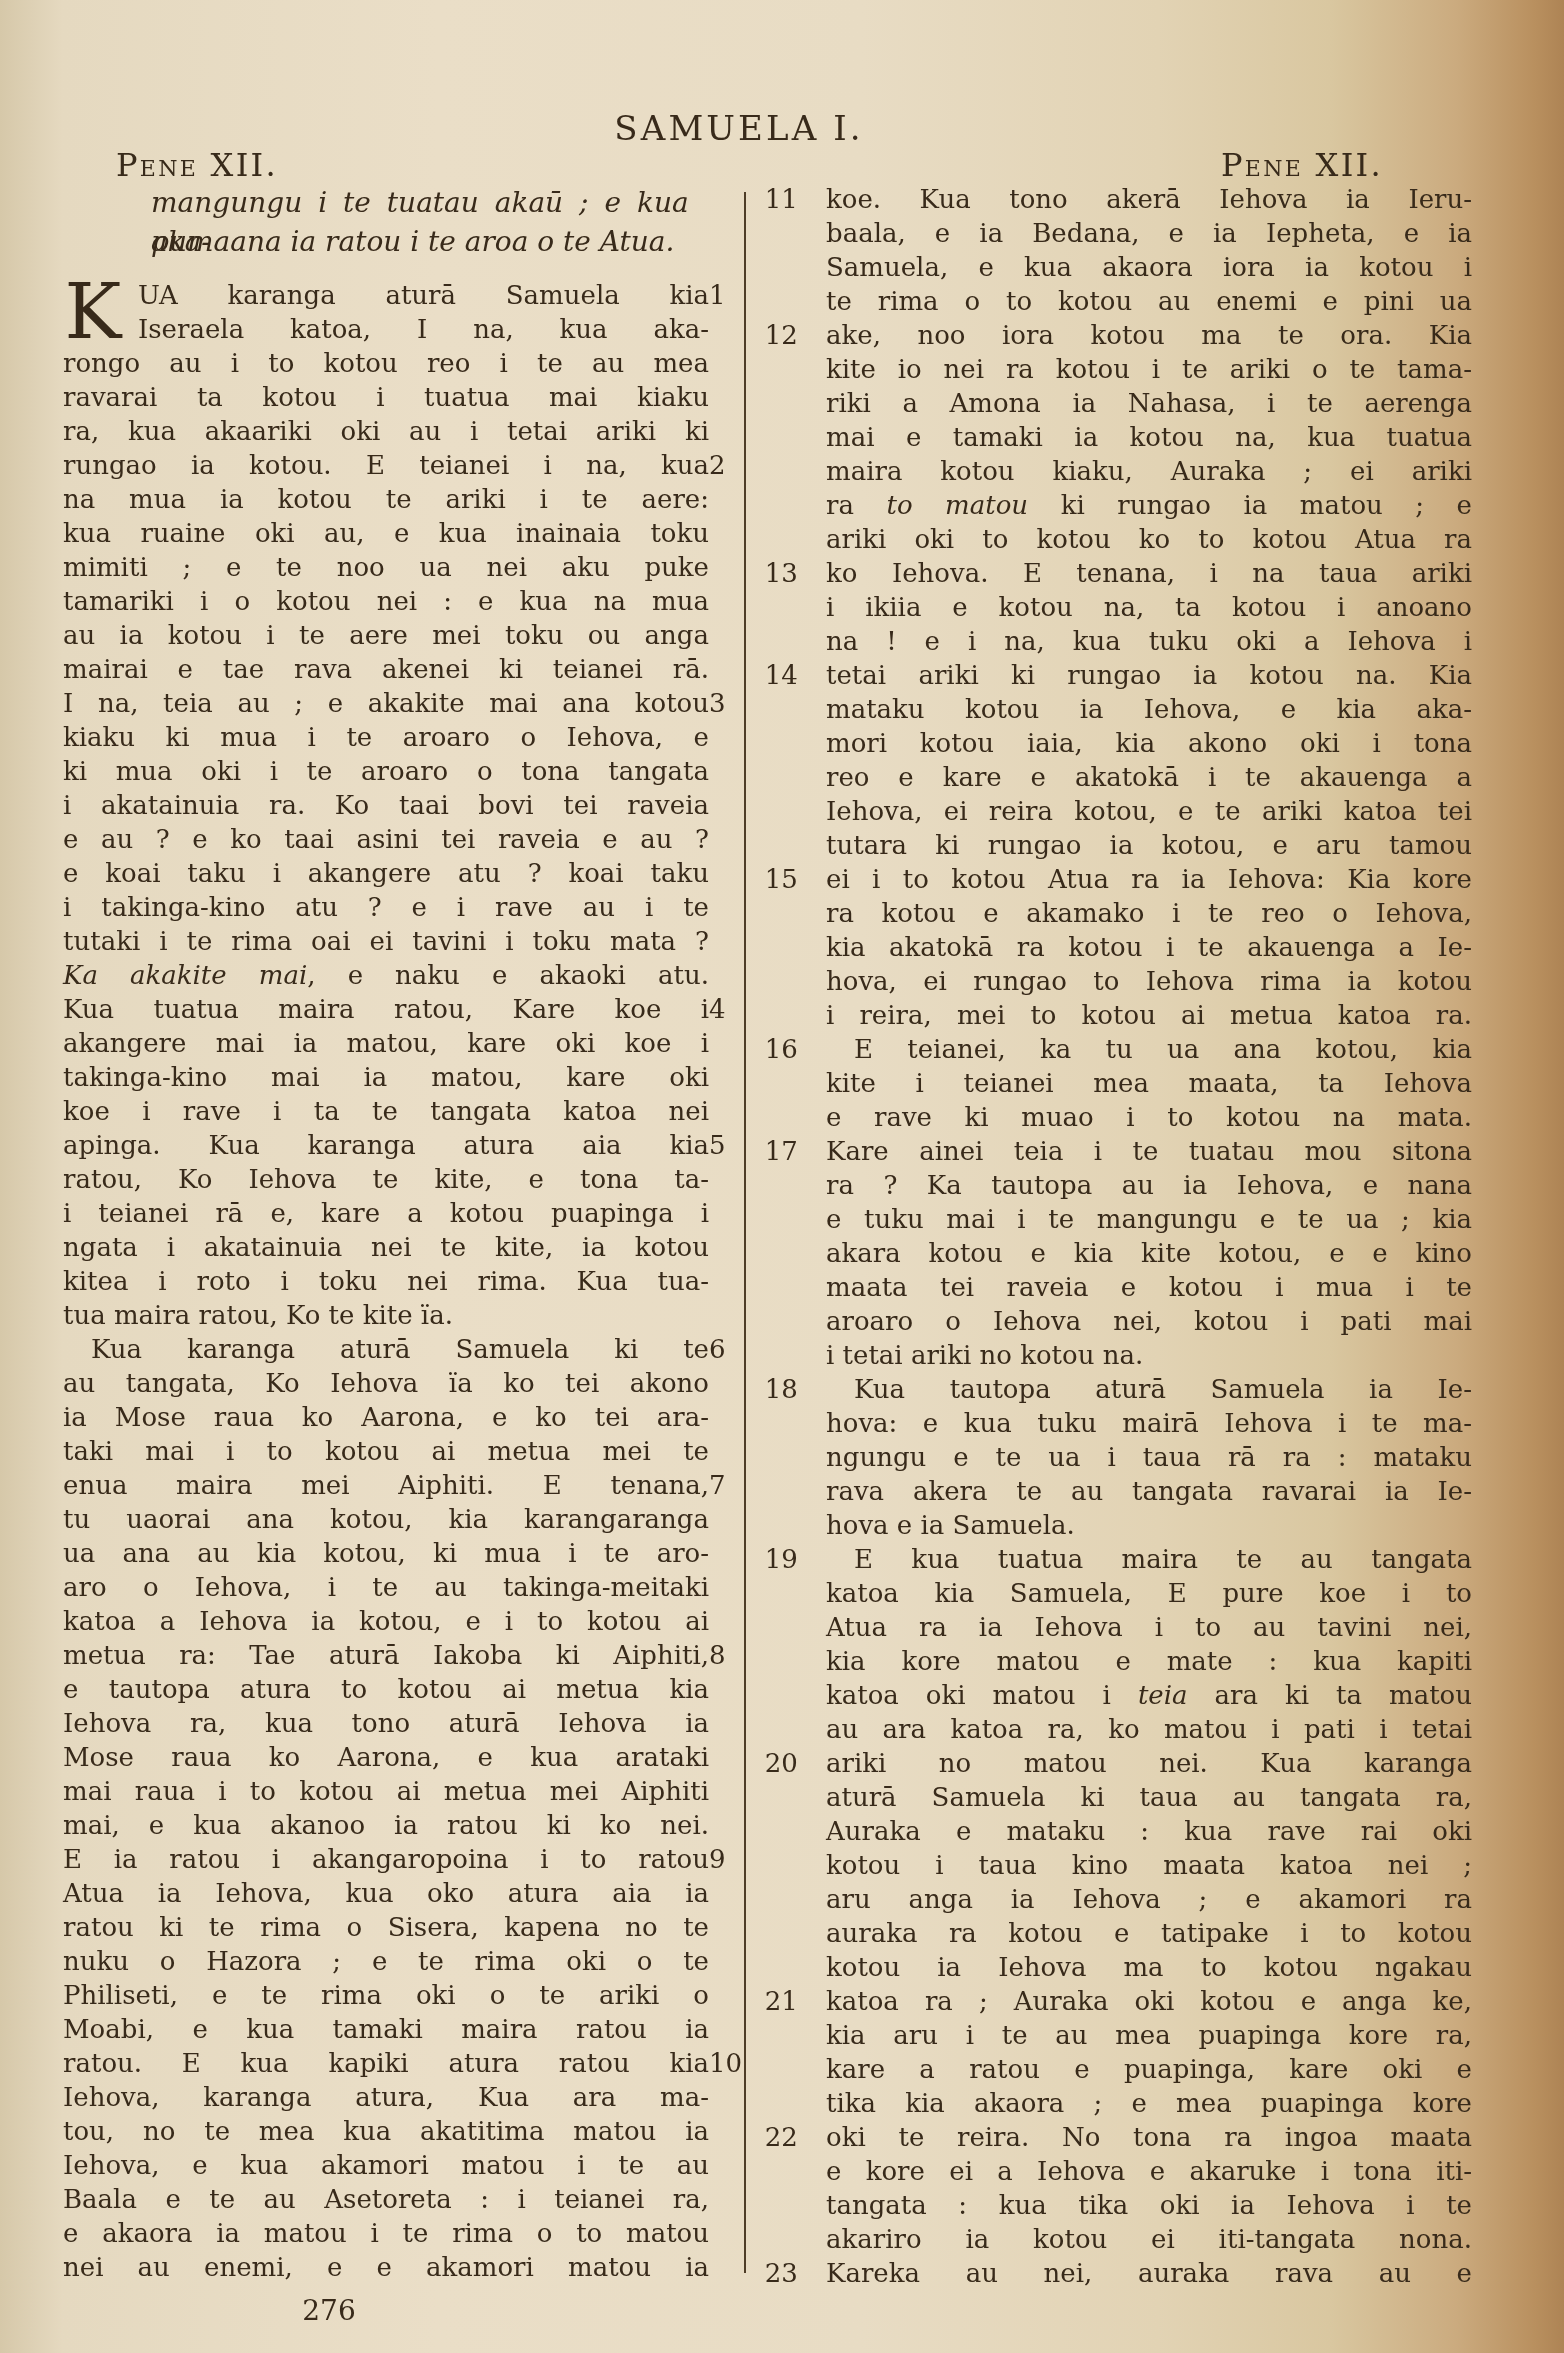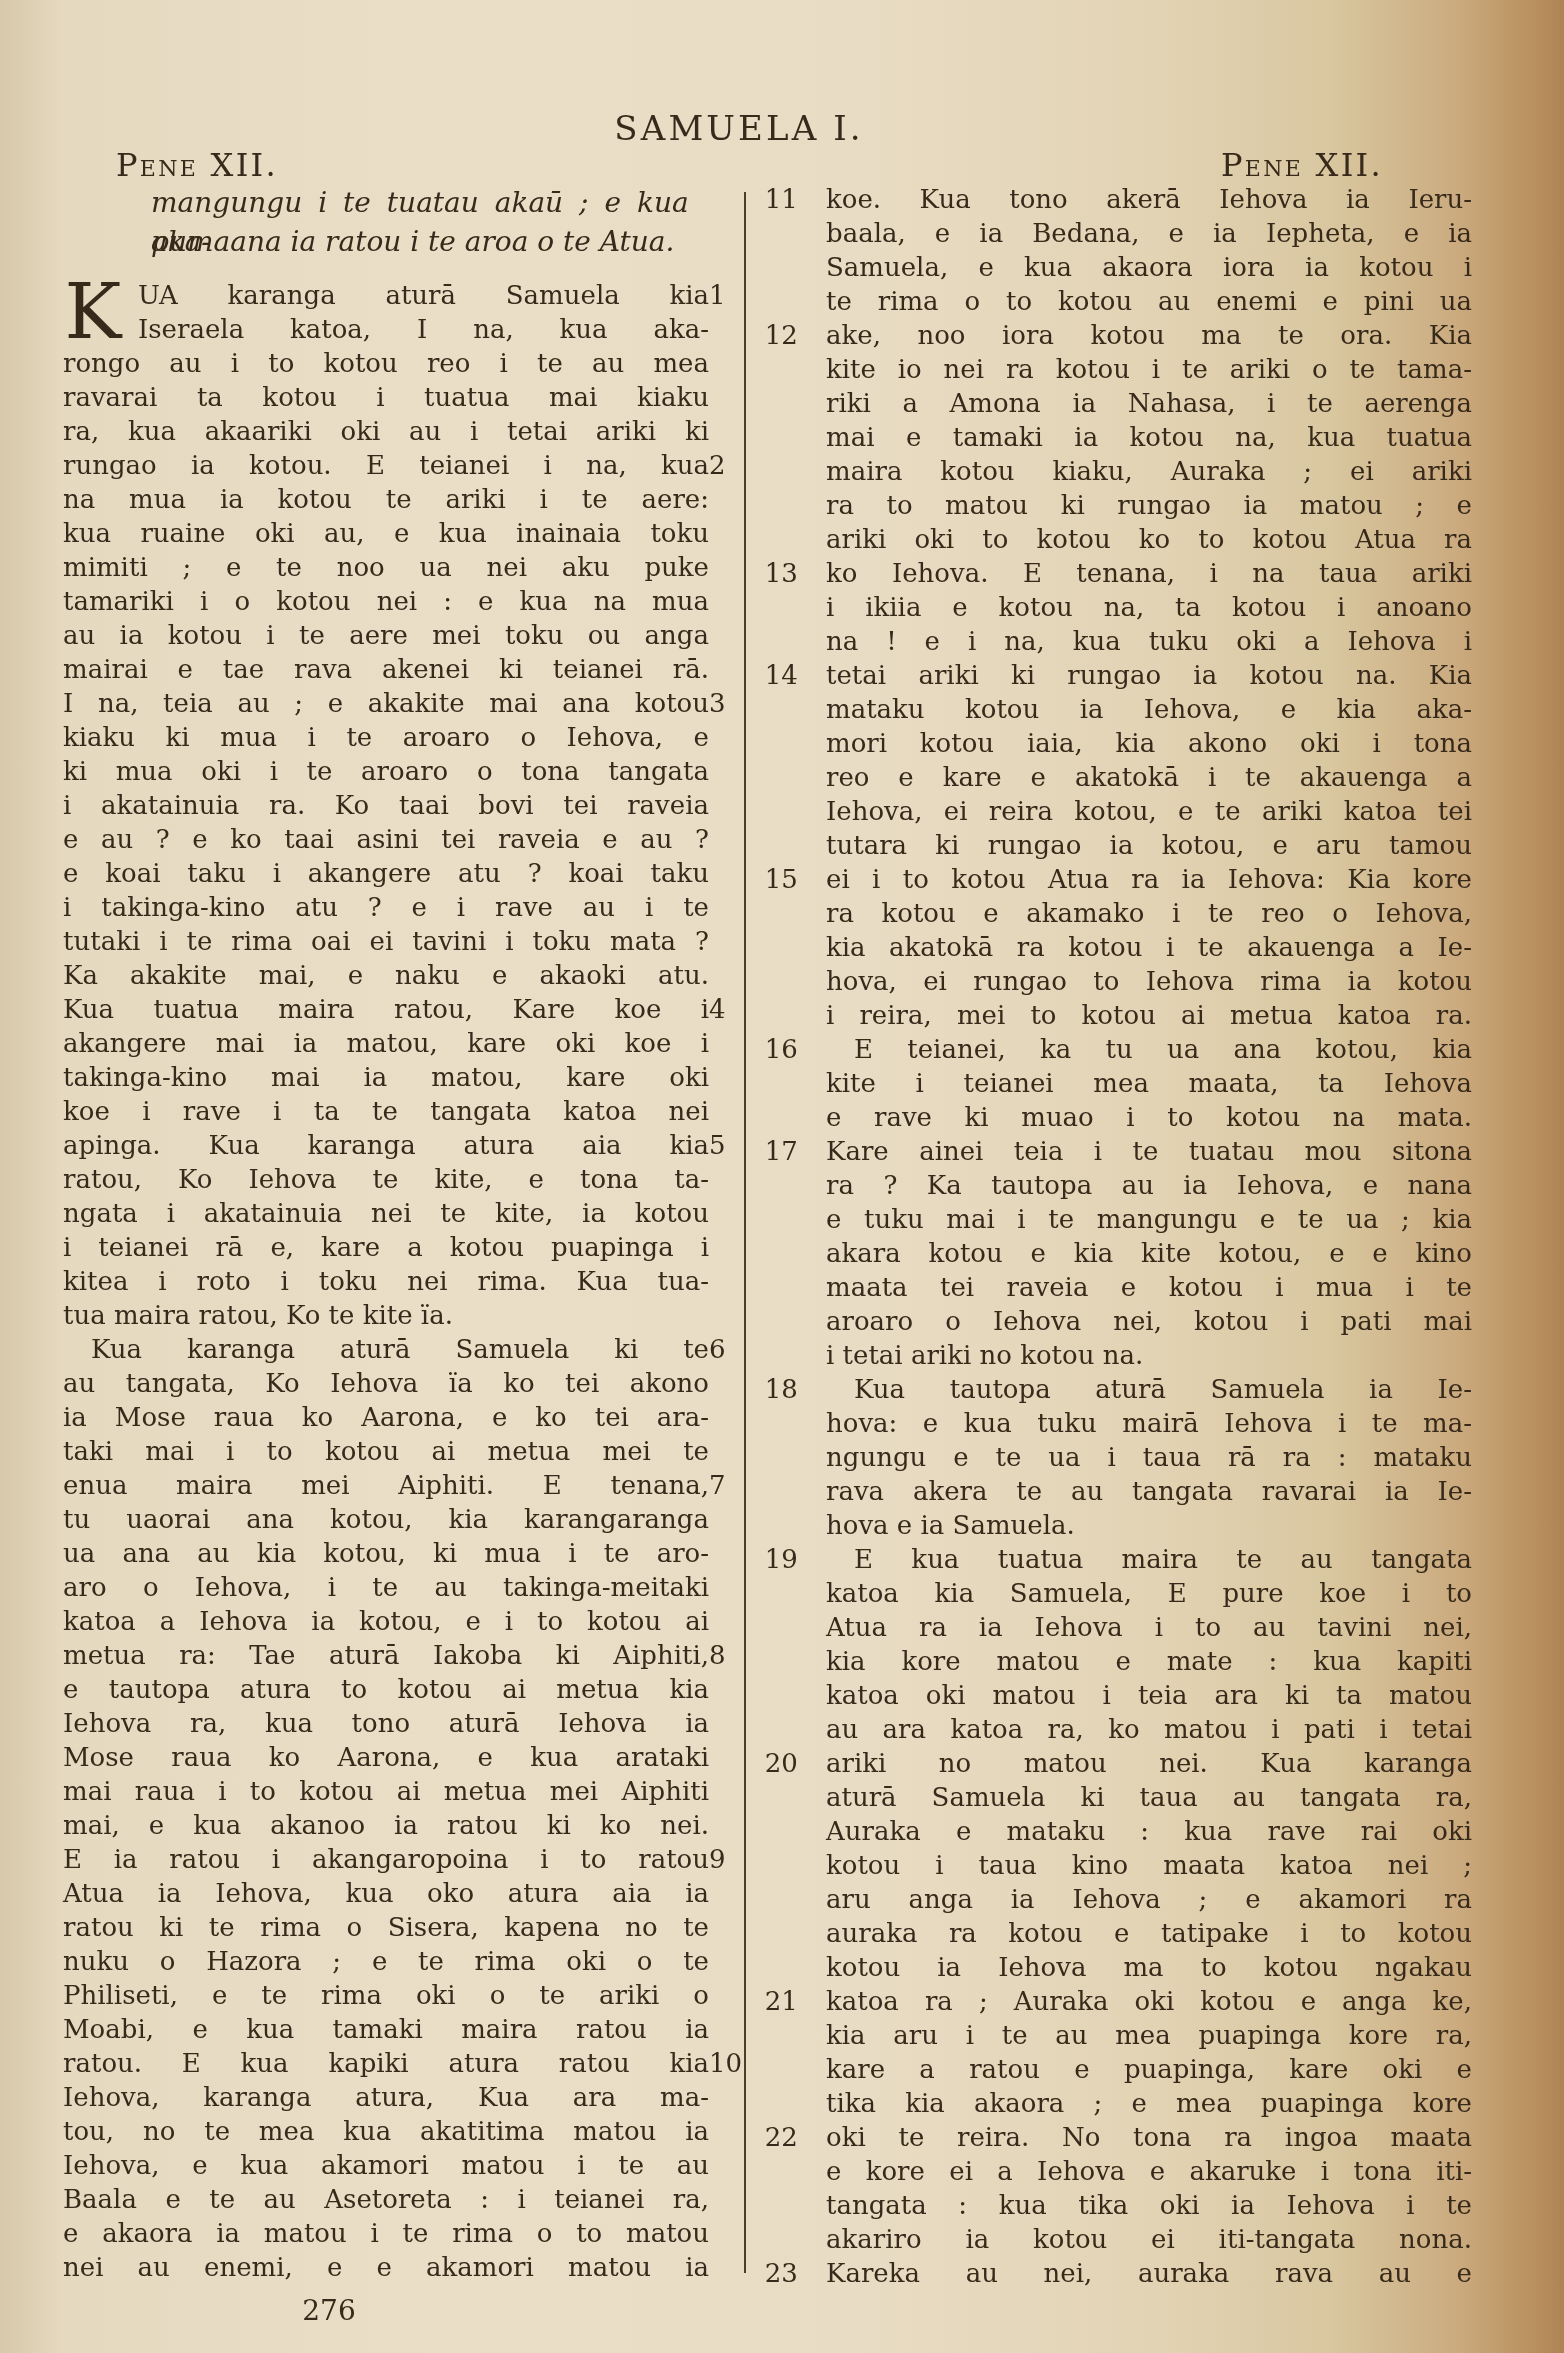--- a/index.html
+++ b/index.html
@@ -29,21 +29,21 @@
   #summary{margin:0 20.3px 17px 88px;}
   .sline{height:39px;line-height:39px;font-size:28px;font-style:italic;
          text-align:justify;text-align-last:justify;}
   .sline.noj{text-align-last:left;}
   
   .line{position:relative;height:34px;line-height:34px;font-size:26px;
         text-align:justify;text-align-last:justify;}
   .line.noj{text-align-last:left;}
   .line.indent{text-indent:28px;}
   .line.pad{padding-left:75px;}
-  .it{}
+  .it{font-style:italic;}
   
   .dropcap{position:absolute;left:1.6px;top:1.6px;font-size:76px;line-height:64px;
            font-style:normal;letter-spacing:0;}
   
   .vnum{position:absolute;top:0;font-size:26px;line-height:34px;text-indent:0;}
   .vnum-l{left:100%;width:38px;text-align:center;}
   .vnum-r{right:100%;margin-right:6.3px;width:55px;text-align:left;}
   
   .pageno{width:532px;margin-top:10px;text-align:center;font-size:28px;line-height:34px;}
 </style>
@@ -83,22 +83,22 @@
         <div class="line"><span>e koai taku i akangere atu ? koai taku</span></div>
         <div class="line"><span>i takinga-kino atu ? e i rave au i te</span></div>
         <div class="line"><span>tutaki i te rima oai ei tavini i toku mata ?</span></div>
         <div class="line"><span class="it">Ka akakite mai</span><span>, e naku e akaoki atu.</span></div>
         <div class="line"><span class="vnum vnum-l">4</span><span>Kua tuatua maira ratou, Kare koe i</span></div>
         <div class="line"><span>akangere mai ia matou, kare oki koe i</span></div>
         <div class="line"><span>takinga-kino mai ia matou, kare oki</span></div>
         <div class="line"><span>koe i rave i ta te tangata katoa nei</span></div>
         <div class="line"><span class="vnum vnum-l">5</span><span>apinga. Kua karanga atura aia kia</span></div>
         <div class="line"><span>ratou, Ko Iehova te kite, e tona ta-</span></div>
+        <div class="line"><span>i teianei rā e, kare a kotou puapinga i</span></div>
         <div class="line"><span>ngata i akatainuia nei te kite, ia kotou</span></div>
-        <div class="line"><span>i teianei rā e, kare a kotou puapinga i</span></div>
         <div class="line"><span>kitea i roto i toku nei rima. Kua tua-</span></div>
         <div class="line noj"><span>tua maira ratou, Ko te kite ïa.</span></div>
         <div class="line indent"><span class="vnum vnum-l">6</span><span>Kua karanga aturā Samuela ki te</span></div>
         <div class="line"><span>au tangata, Ko Iehova ïa ko tei akono</span></div>
         <div class="line"><span>ia Mose raua ko Aarona, e ko tei ara-</span></div>
         <div class="line"><span>taki mai i to kotou ai metua mei te</span></div>
         <div class="line"><span class="vnum vnum-l">7</span><span>enua maira mei Aiphiti. E tenana,</span></div>
         <div class="line"><span>tu uaorai ana kotou, kia karangaranga</span></div>
         <div class="line"><span>ua ana au kia kotou, ki mua i te aro-</span></div>
         <div class="line"><span>aro o Iehova, i te au takinga-meitaki</span></div>

